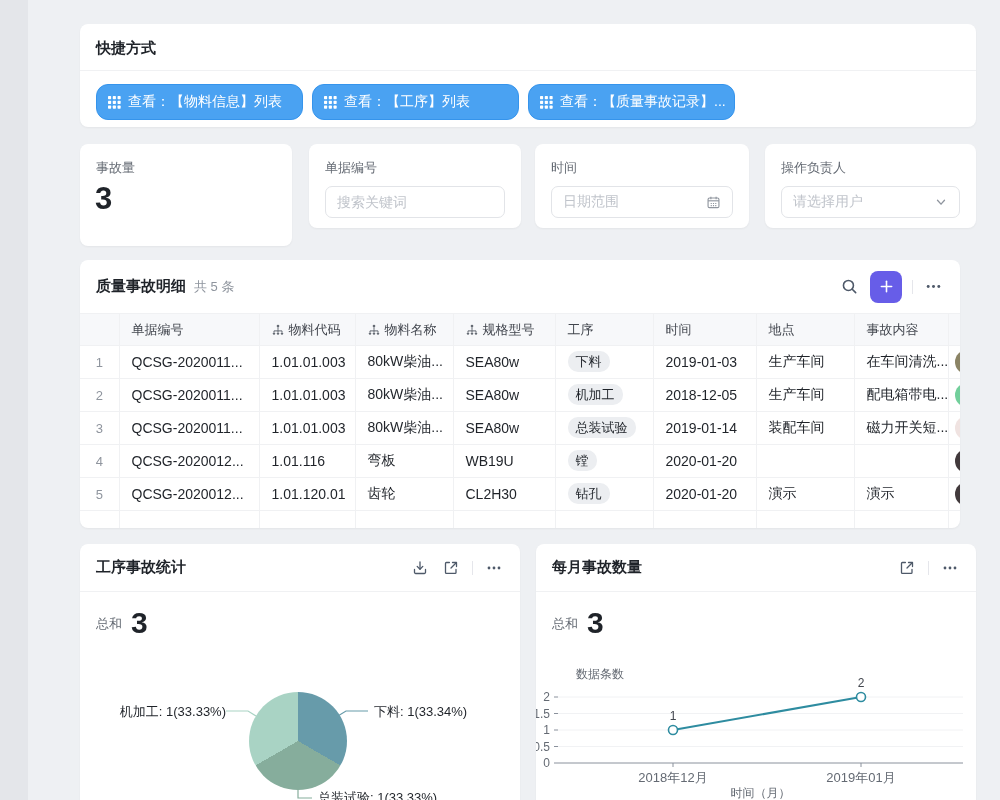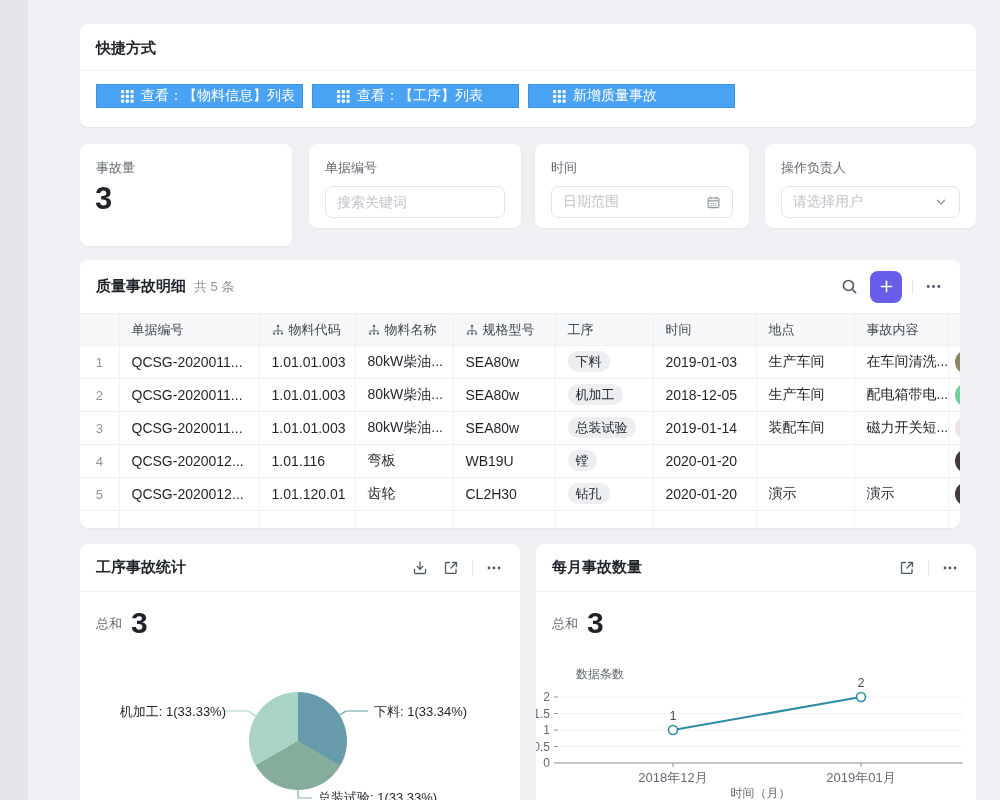--- a/index.html
+++ b/index.html
@@ -11,23 +11,23 @@
   }
   .card{ position:absolute; background:#fff; border-radius:8px;
          box-shadow:0 1px 2px rgba(31,35,41,.05); }
 
   
   #card-shortcuts{ left:52px; top:24px; width:896px; height:103px; }
   .sc-title{ padding:15px 16px 12px; font-size:15px; font-weight:700; }
   .sc-divider{ height:1px; background:#f0f1f3; }
   .btn-row{ display:flex; gap:9px; padding:13px 16px 0; }
   .qbtn{
-    width:207px; height:24px; border-radius:0; cursor:pointer;
+    width:207px; height:36px; border-radius:12px; cursor:pointer;
     background:var(--accent-blue,#4aa2f2); border:1px solid var(--accent-blue-border,#3594ec);
-    color:#fff; display:flex; align-items:center; gap:7px; padding:0 24px;
+    color:#fff; display:flex; align-items:center; gap:7px; padding:0 11px;
     font-size:14px; white-space:nowrap; overflow:hidden;
     font-family:inherit;
   }
   .qbtn svg{ flex:0 0 auto; }
 
   
   #stat-a{ left:52px;  top:144px; width:212px; height:102px; }
   #stat-b{ left:281px; top:144px; width:212px; height:84px; }
   #stat-c{ left:507px; top:144px; width:214px; height:84px; }
   #stat-d{ left:737px; top:144px; width:211px; height:84px; }
@@ -144,21 +144,21 @@
               <rect x="4.4" y="0" width="2.9" height="2.9" rx=".6"></rect>
               <rect x="8.8" y="0" width="2.9" height="2.9" rx=".6"></rect>
               <rect x="0" y="4.4" width="2.9" height="2.9" rx=".6"></rect>
               <rect x="4.4" y="4.4" width="2.9" height="2.9" rx=".6"></rect>
               <rect x="8.8" y="4.4" width="2.9" height="2.9" rx=".6"></rect>
               <rect x="0" y="8.8" width="2.9" height="2.9" rx=".6"></rect>
               <rect x="4.4" y="8.8" width="2.9" height="2.9" rx=".6"></rect>
               <rect x="8.8" y="8.8" width="2.9" height="2.9" rx=".6"></rect>
             </g>
           </svg>
-        <span>新增质量事故</span>
+        <span>查看：【质量事故记录】...</span>
       </button>
     </div>
   </section>
 
   <section class="card" id="stat-a">
     <div class="stat-label">事故量</div>
     <div class="stat-value">3</div>
   </section>
 
   <section class="card" id="stat-b">

